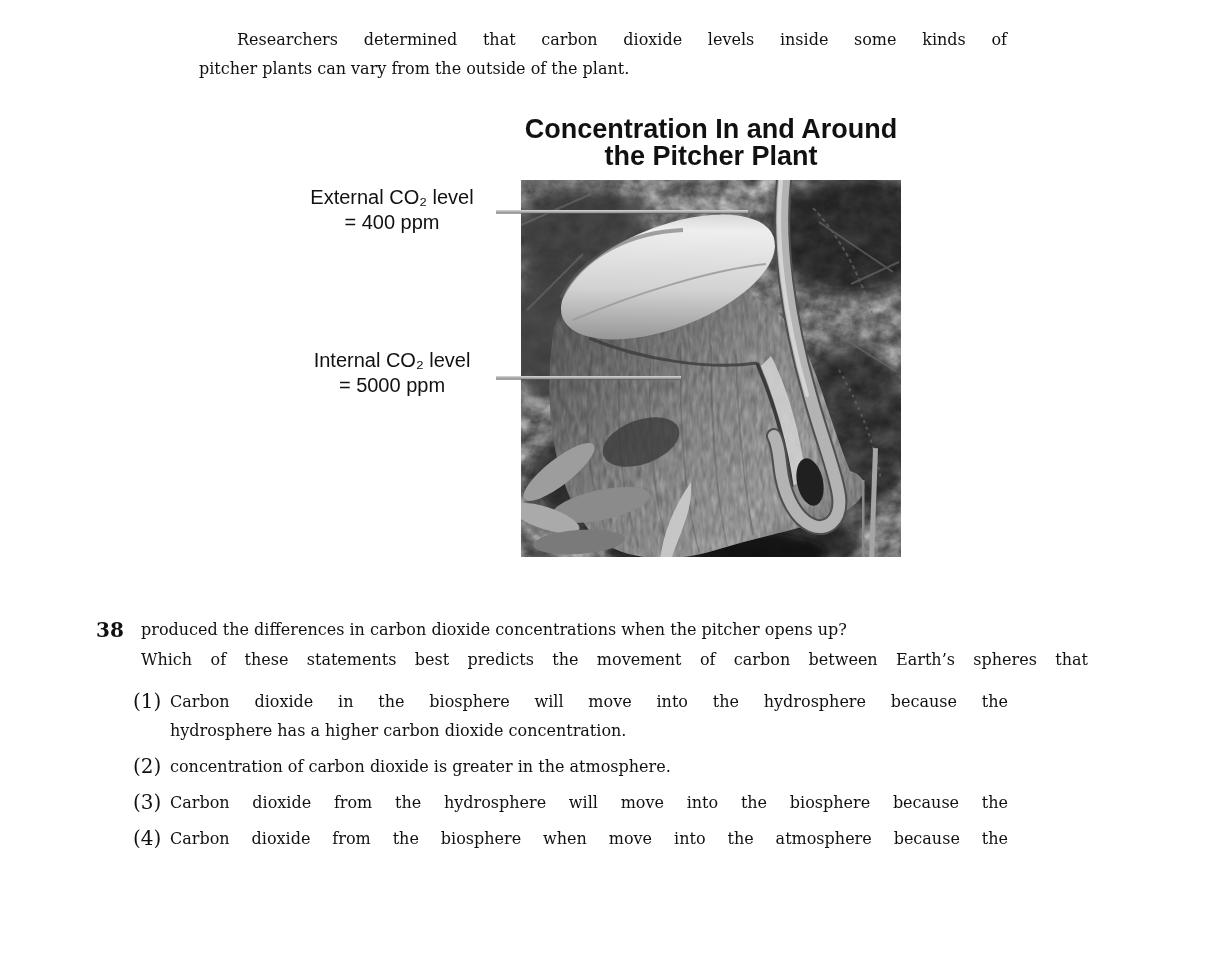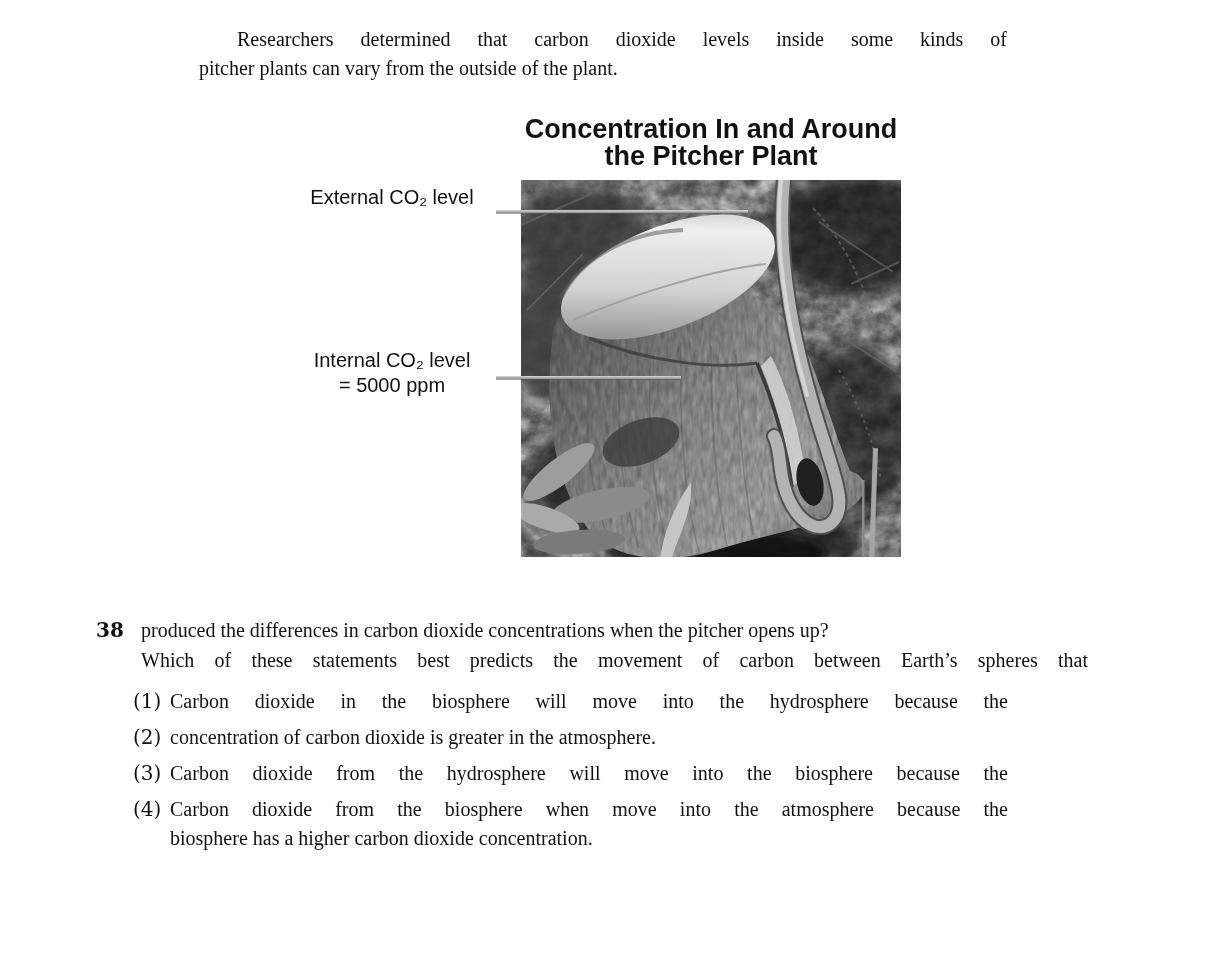--- a/index.html
+++ b/index.html
@@ -1,19 +1,19 @@
 <!DOCTYPE html>
 <html><head>
 <meta charset="utf-8">
 <style>
   html,body{margin:0;padding:0;background:#fff;}
   .page{position:relative;width:1224px;height:962px;background:#ffffff;
         font-family:"DejaVu Serif","Liberation Serif",serif;color:#111;overflow:hidden;}
   .abs{position:absolute;}
-  .sline{font-size:20px;line-height:29px;font-family:Liberation Serif, serif;}
+  .sline{font-size:16px;line-height:29px;}
   .j{text-align:justify;text-align-last:justify;}
   .indent{text-indent:38px;}
   .fig-title{font-family:"Liberation Sans","DejaVu Sans",sans-serif;font-weight:bold;
              font-size:27px;line-height:27px;text-align:center;}
   .plabel{font-family:"Liberation Sans","DejaVu Sans",sans-serif;font-size:20px;
           line-height:25px;text-align:center;white-space:nowrap;}
   .leader{height:3px;background:linear-gradient(to bottom,#d9d9d9,#8f8f8f);box-shadow:0 1px 0 rgba(90,90,90,.55);}
   .qrow{display:flex;}
   .qnum{font-weight:bold;width:45px;font-size:20px;line-height:30px;}
   .qtext{width:947px;font-size:20px;line-height:30px;}
@@ -146,20 +146,21 @@
                  C 275,338 265,318 261,297 C 258,281 259,268 253,256" fill="none" stroke="#4f4f4f" stroke-width="16" stroke-linecap="round"></path>
         <path d="M 264,-8 C 255,60 268,142 289,215 C 301,259 315,293 318,316 C 321,341 305,352 290,345
                  C 275,338 265,318 261,297 C 258,281 259,268 253,256" fill="none" stroke="#b3b3b3" stroke-width="12" stroke-linecap="round"></path>
         <path d="M 261,-8 C 252,60 265,142 286,215" fill="none" stroke="#dcdcdc" stroke-width="4" stroke-linecap="round" opacity="0.8"></path>
       </g>
     </svg>
   </div>
 
   <div class="abs plabel" style="left:288px;top:185px;width:208px;">
     <div>External CO₂ level</div>
+    <div>= 400 ppm</div>
   </div>
   <div class="abs leader" style="left:496px;top:210px;width:252px;"></div>
 
   <div class="abs plabel" style="left:288px;top:348px;width:208px;">
     <div>Internal CO₂ level</div>
     <div>= 5000 ppm</div>
   </div>
   <div class="abs leader" style="left:496px;top:376px;width:185px;"></div>
 
   <div class="abs qrow" style="left:96px;top:615px;width:992px;">
@@ -168,36 +169,36 @@
       <div class="sline">produced the differences in carbon dioxide concentrations when the pitcher opens up?</div>
       <div class="sline j">Which of these statements best predicts the movement of carbon between Earth’s spheres that</div>
     </div>
   </div>
 
   <div class="abs" style="left:133px;top:687px;width:880px;">
     <div class="choice">
       <span class="cnum">(1)</span>
       <div class="ctext">
         <div class="sline j">Carbon dioxide in the biosphere will move into the hydrosphere because the</div>
+        <div class="sline">hydrosphere has a higher carbon dioxide concentration.</div>
       </div>
     </div>
     <div class="choice">
       <span class="cnum">(2)</span>
       <div class="ctext">
         <div class="sline">concentration of carbon dioxide is greater in the atmosphere.</div>
       </div>
     </div>
     <div class="choice">
       <span class="cnum">(3)</span>
       <div class="ctext">
         <div class="sline j">Carbon dioxide from the hydrosphere will move into the biosphere because the</div>
       </div>
     </div>
     <div class="choice">
       <span class="cnum">(4)</span>
       <div class="ctext">
         <div class="sline j">Carbon dioxide from the biosphere when move into the atmosphere because the</div>
-        <div class="sline">biosphere has a higher carbon dioxide concentration.</div>
       </div>
     </div>
   </div>
 
 </div>
 
 </body></html>

